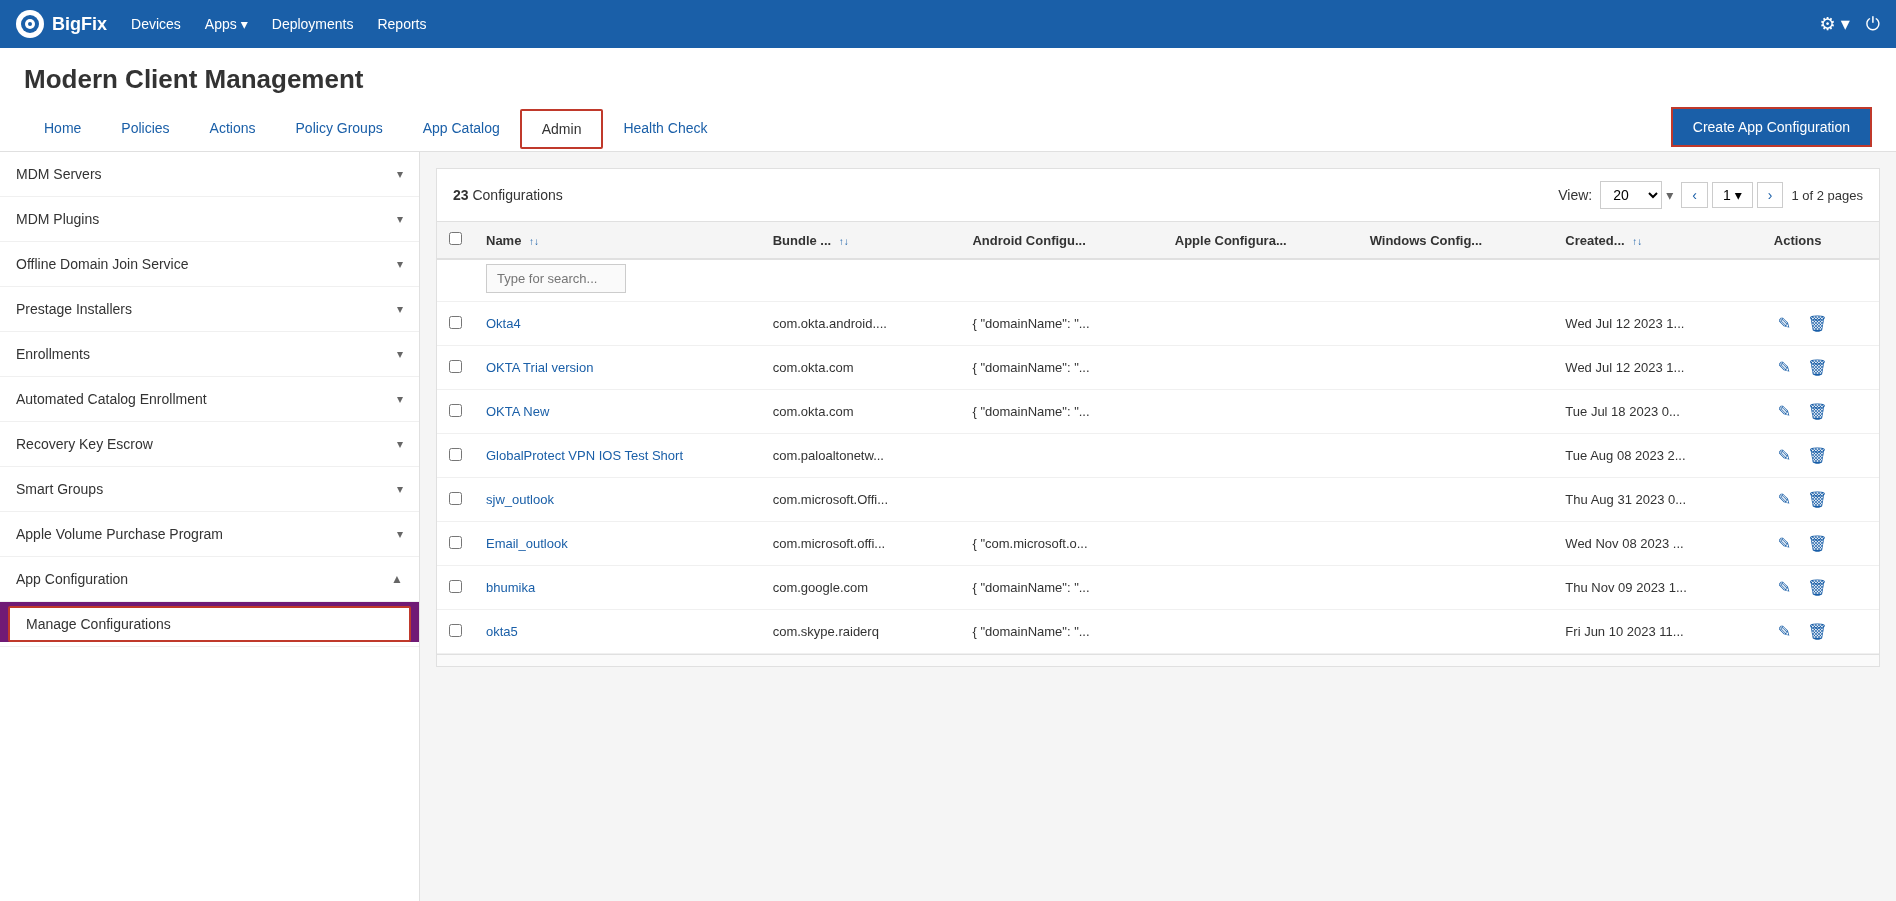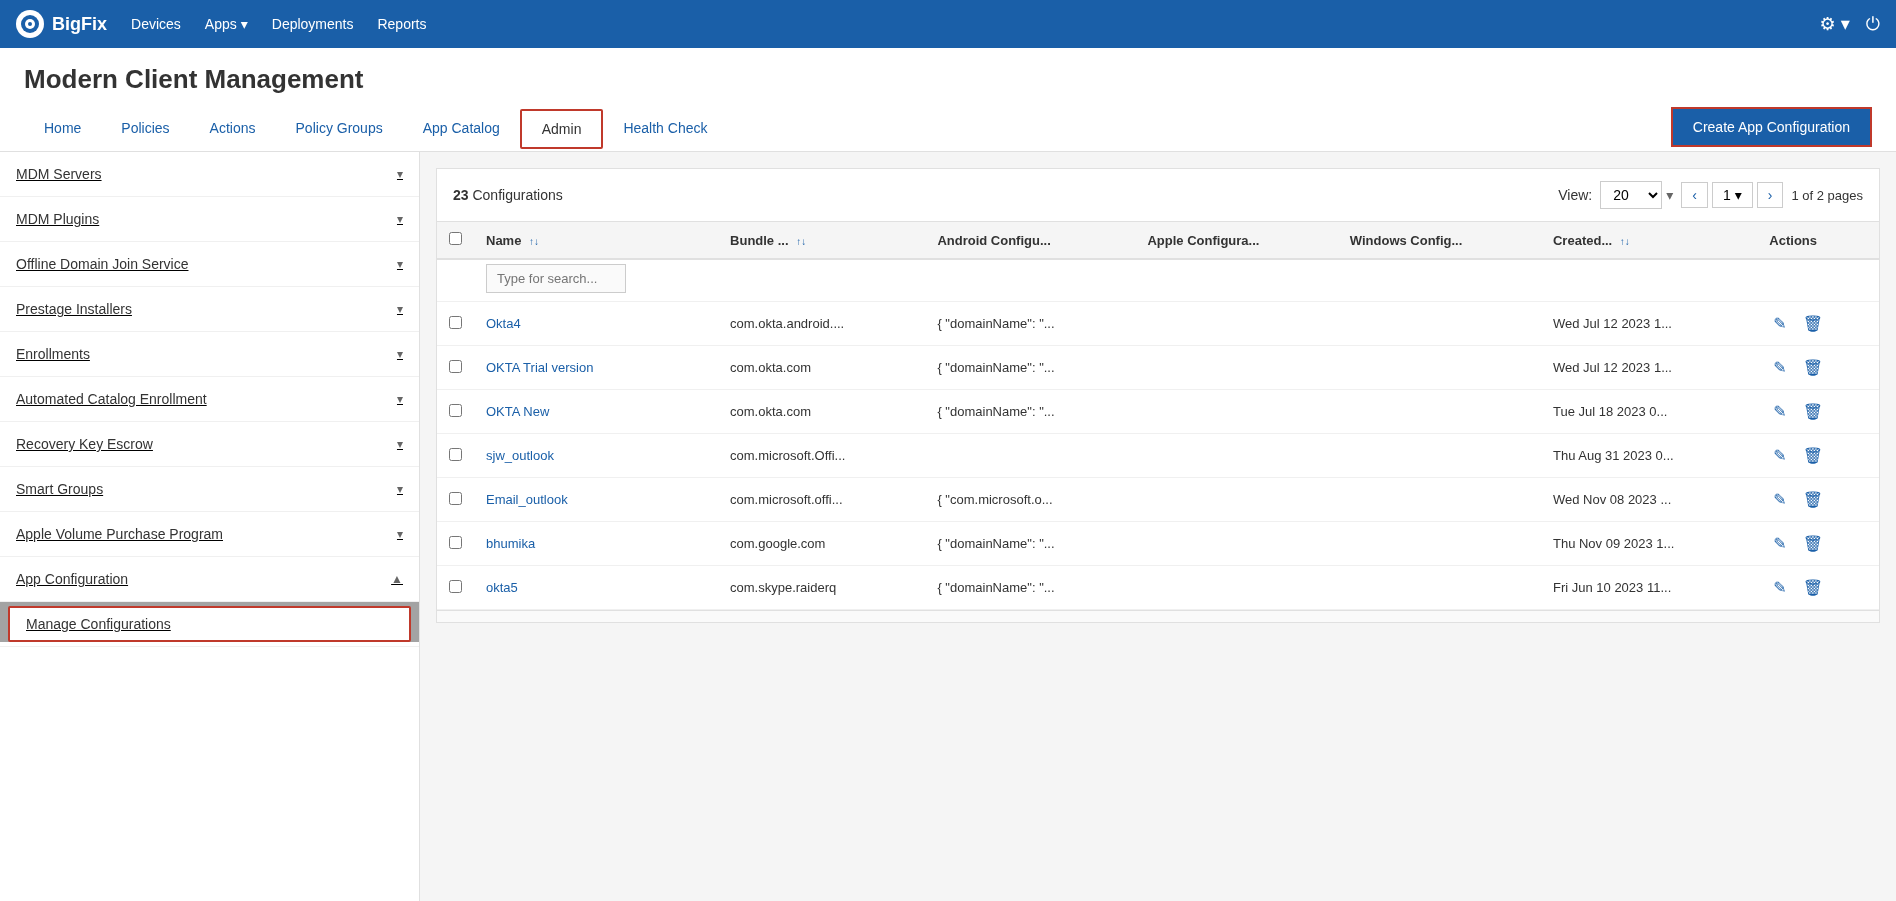--- a/index.html
+++ b/index.html
@@ -115,34 +115,33 @@
 
     
     .sidebar {
       width: 420px;
       background: white;
       border-right: 1px solid #e0e0e0;
       overflow-y: auto;
     }
     .sidebar-item {
       border-bottom: 1px solid #f0f0f0;
-      text-decoration: underline;
     }
     .sidebar-item-header {
       display: flex;
       justify-content: space-between;
       align-items: center;
       padding: 14px 16px;
       cursor: pointer;
       color: #333;
       font-size: 14px;
     }
     .chevron { font-size: 12px; color: #666; }
     .sidebar-sub {
-      background: #a3a3a3;
+      background: #701a75;
       border-top: 1px solid #f0f0f0;
     }
     .sidebar-sub-item {
       padding: 10px 16px 10px 32px;
       cursor: pointer;
       color: #333;
       font-size: 14px;
     }
     .sidebar-sub-item.selected {
       border: 2px solid #c0392b;
@@ -515,20 +514,38 @@
         <div class="action-cell">
           <button class="action-btn" title="Edit">✎</button>
           <button class="action-btn delete" title="Delete">🗑</button>
         </div>
       </td>
     </tr>
               <tr>
       <td>
         <input type="checkbox" style="">
       </td>
+      <td class="link-cell" style="max-width:200px;">GlobalProtect VPN IOS Test Short</td>
+      <td>com.paloaltonetw...</td>
+      <td class="muted"><none></none></td>
+      <td class="">
+      </td>
+                <td class="muted"><none></none></td>
+      <td>Tue Aug 08 2023 2...</td>
+      <td>
+        <div class="action-cell">
+          <button class="action-btn" title="Edit">✎</button>
+          <button class="action-btn delete" title="Delete">🗑</button>
+        </div>
+      </td>
+    </tr>
+              <tr>
+      <td>
+        <input type="checkbox" style="">
+      </td>
       <td class="link-cell" style="max-width:200px;">sjw_outlook</td>
       <td>com.microsoft.Offi...</td>
       <td class="muted"><none></none></td>
       <td class="">
       </td>
                 <td class="muted"><none></none></td>
       <td>Thu Aug 31 2023 0...</td>
       <td>
         <div class="action-cell">
           <button class="action-btn" title="Edit">✎</button>

